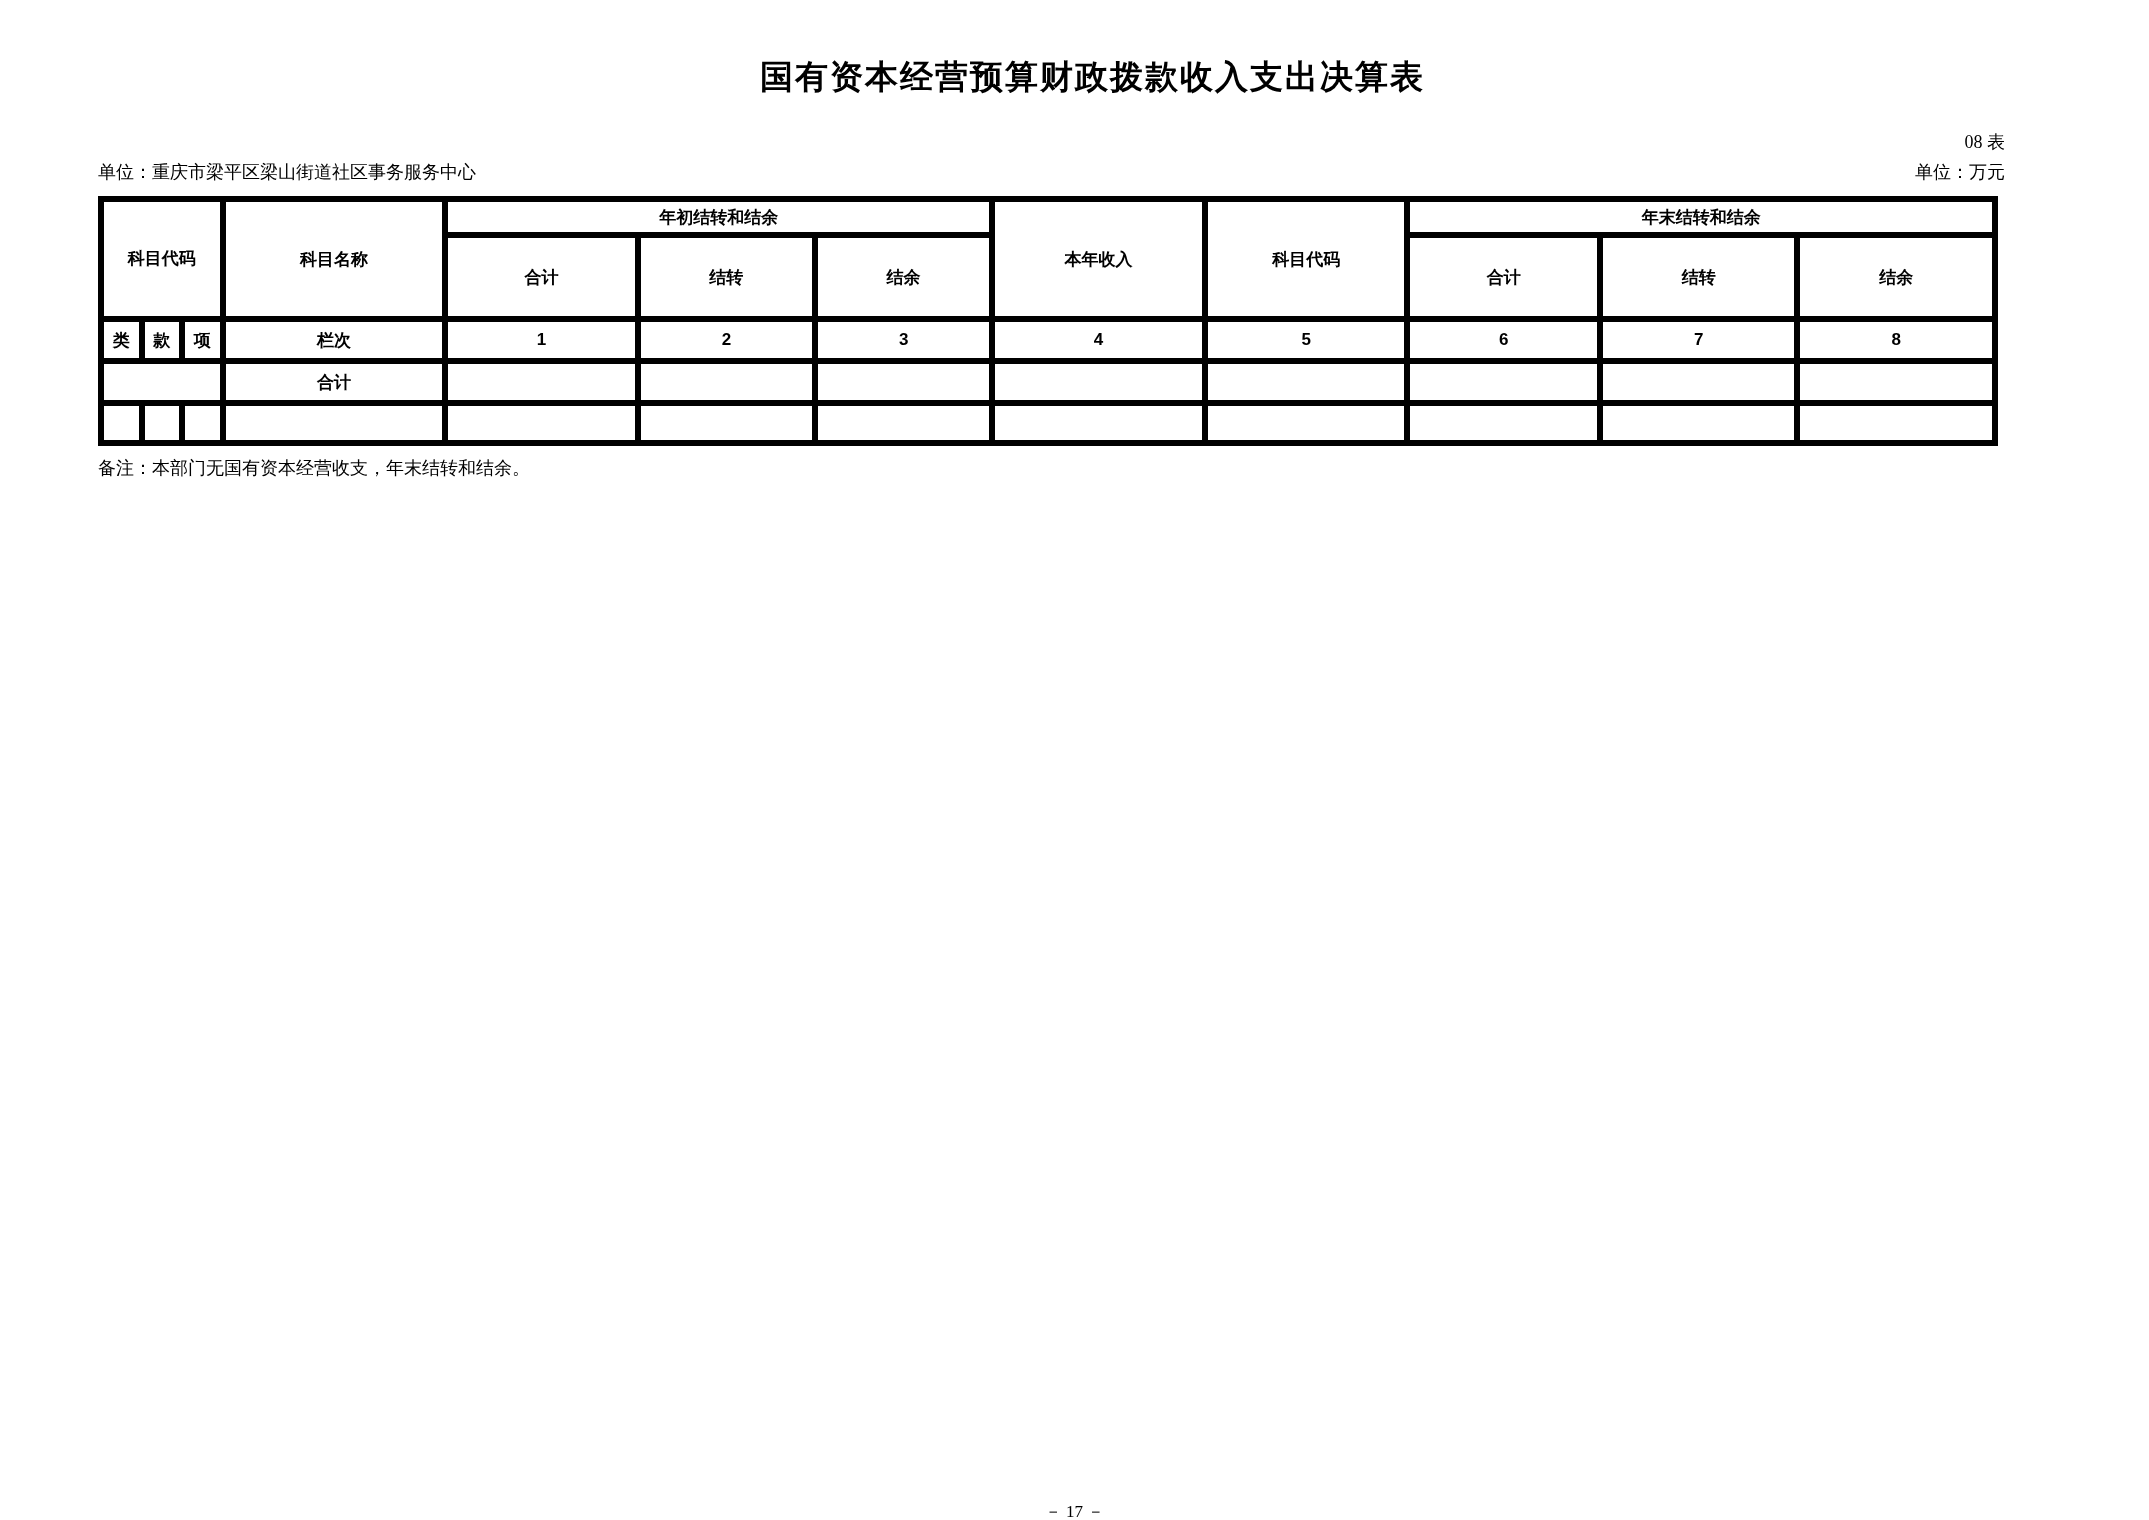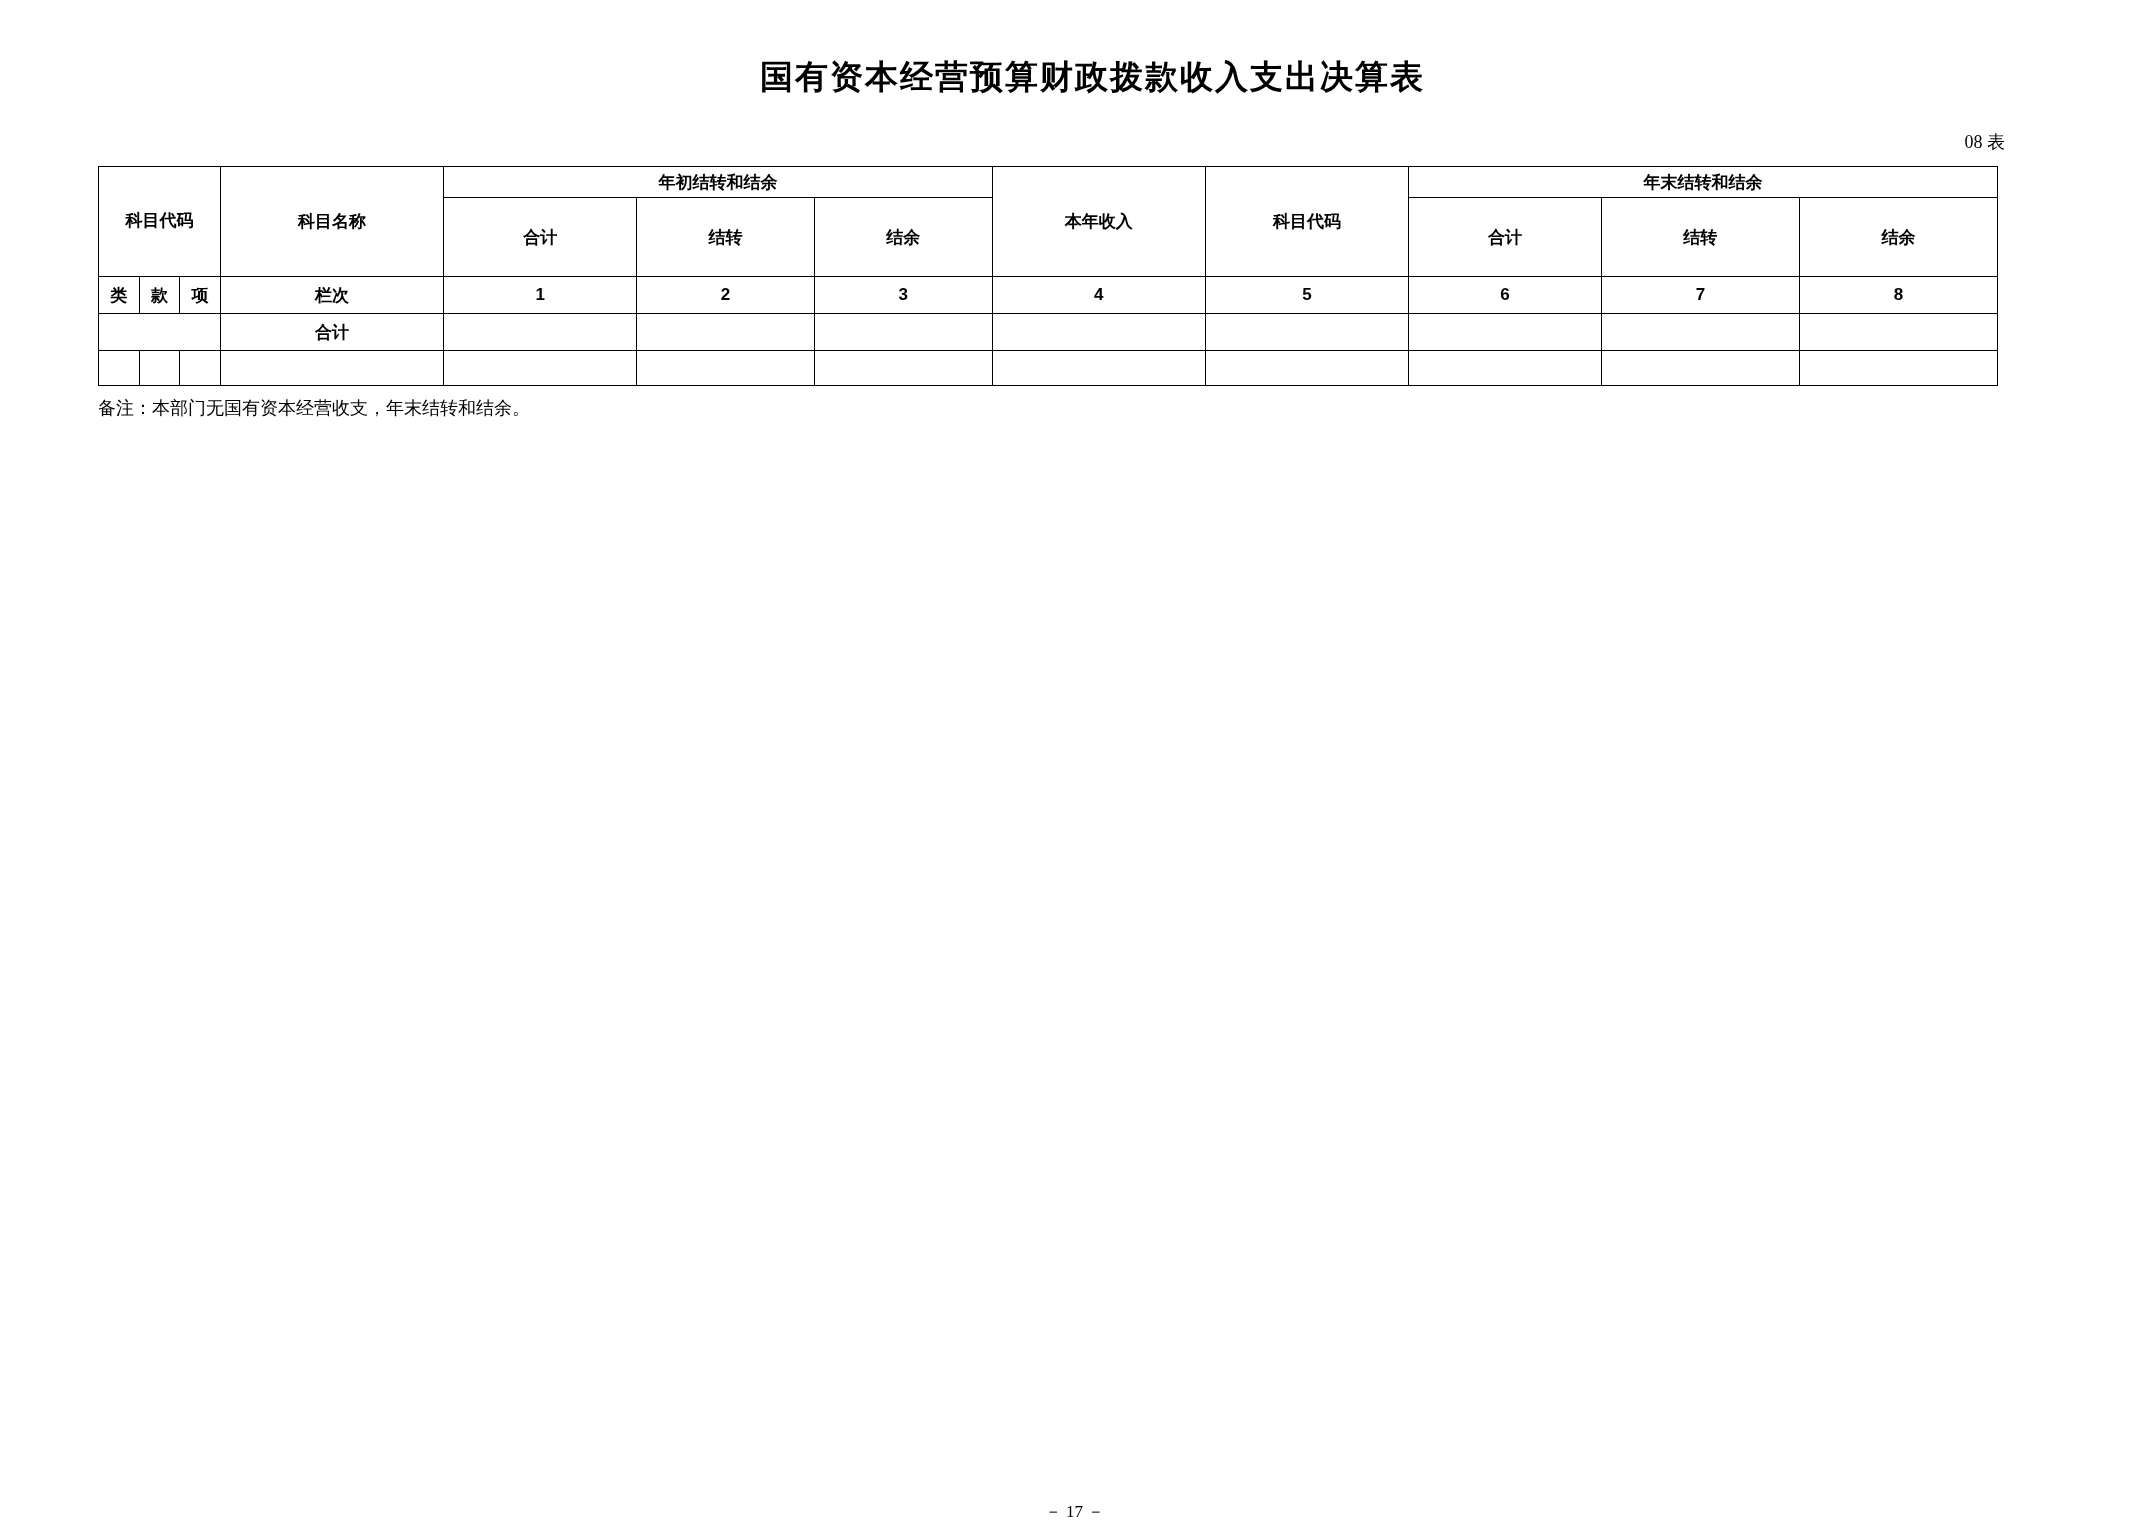--- a/index.html
+++ b/index.html
@@ -49,21 +49,21 @@
   .meta-row.first { margin-top: 30px; }
   .meta-row.second { margin-top: 4px; }
 
   table.main {
     border-collapse: collapse;
     margin: 10px 0 0 98px;
     width: 1900px;
     table-layout: fixed;
   }
   table.main td, table.main th {
-    border: 1px solid #000000;
+    border: 6px solid #000000;
     text-align: center;
     vertical-align: middle;
     font-size: 17px;
     font-weight: bold;
     font-family: "Liberation Sans", "DejaVu Sans", sans-serif;
     padding: 0;
   }
   td.grp-head {
     height: 30px;
     font-size: 17px;
@@ -115,20 +115,24 @@
 <body>
 
 <div class="page">
 
   <div class="doc-title">国有资本经营预算财政拨款收入支出决算表</div>
 
   <div class="meta-row first">
     <span class="meta-right">08 表</span>
   </div>
 
+  <div class="meta-row second">
+    <span class="meta-left">单位：重庆市梁平区梁山街道社区事务服务中心</span>
+    <span class="meta-right">单位：万元</span>
+  </div>
 
   <table class="main">
     <colgroup>
       <col style="width:40px">
       <col style="width:40px">
       <col style="width:40px">
       <col style="width:220px">
       <col style="width:190px">
       <col style="width:175px">
       <col style="width:175px">

